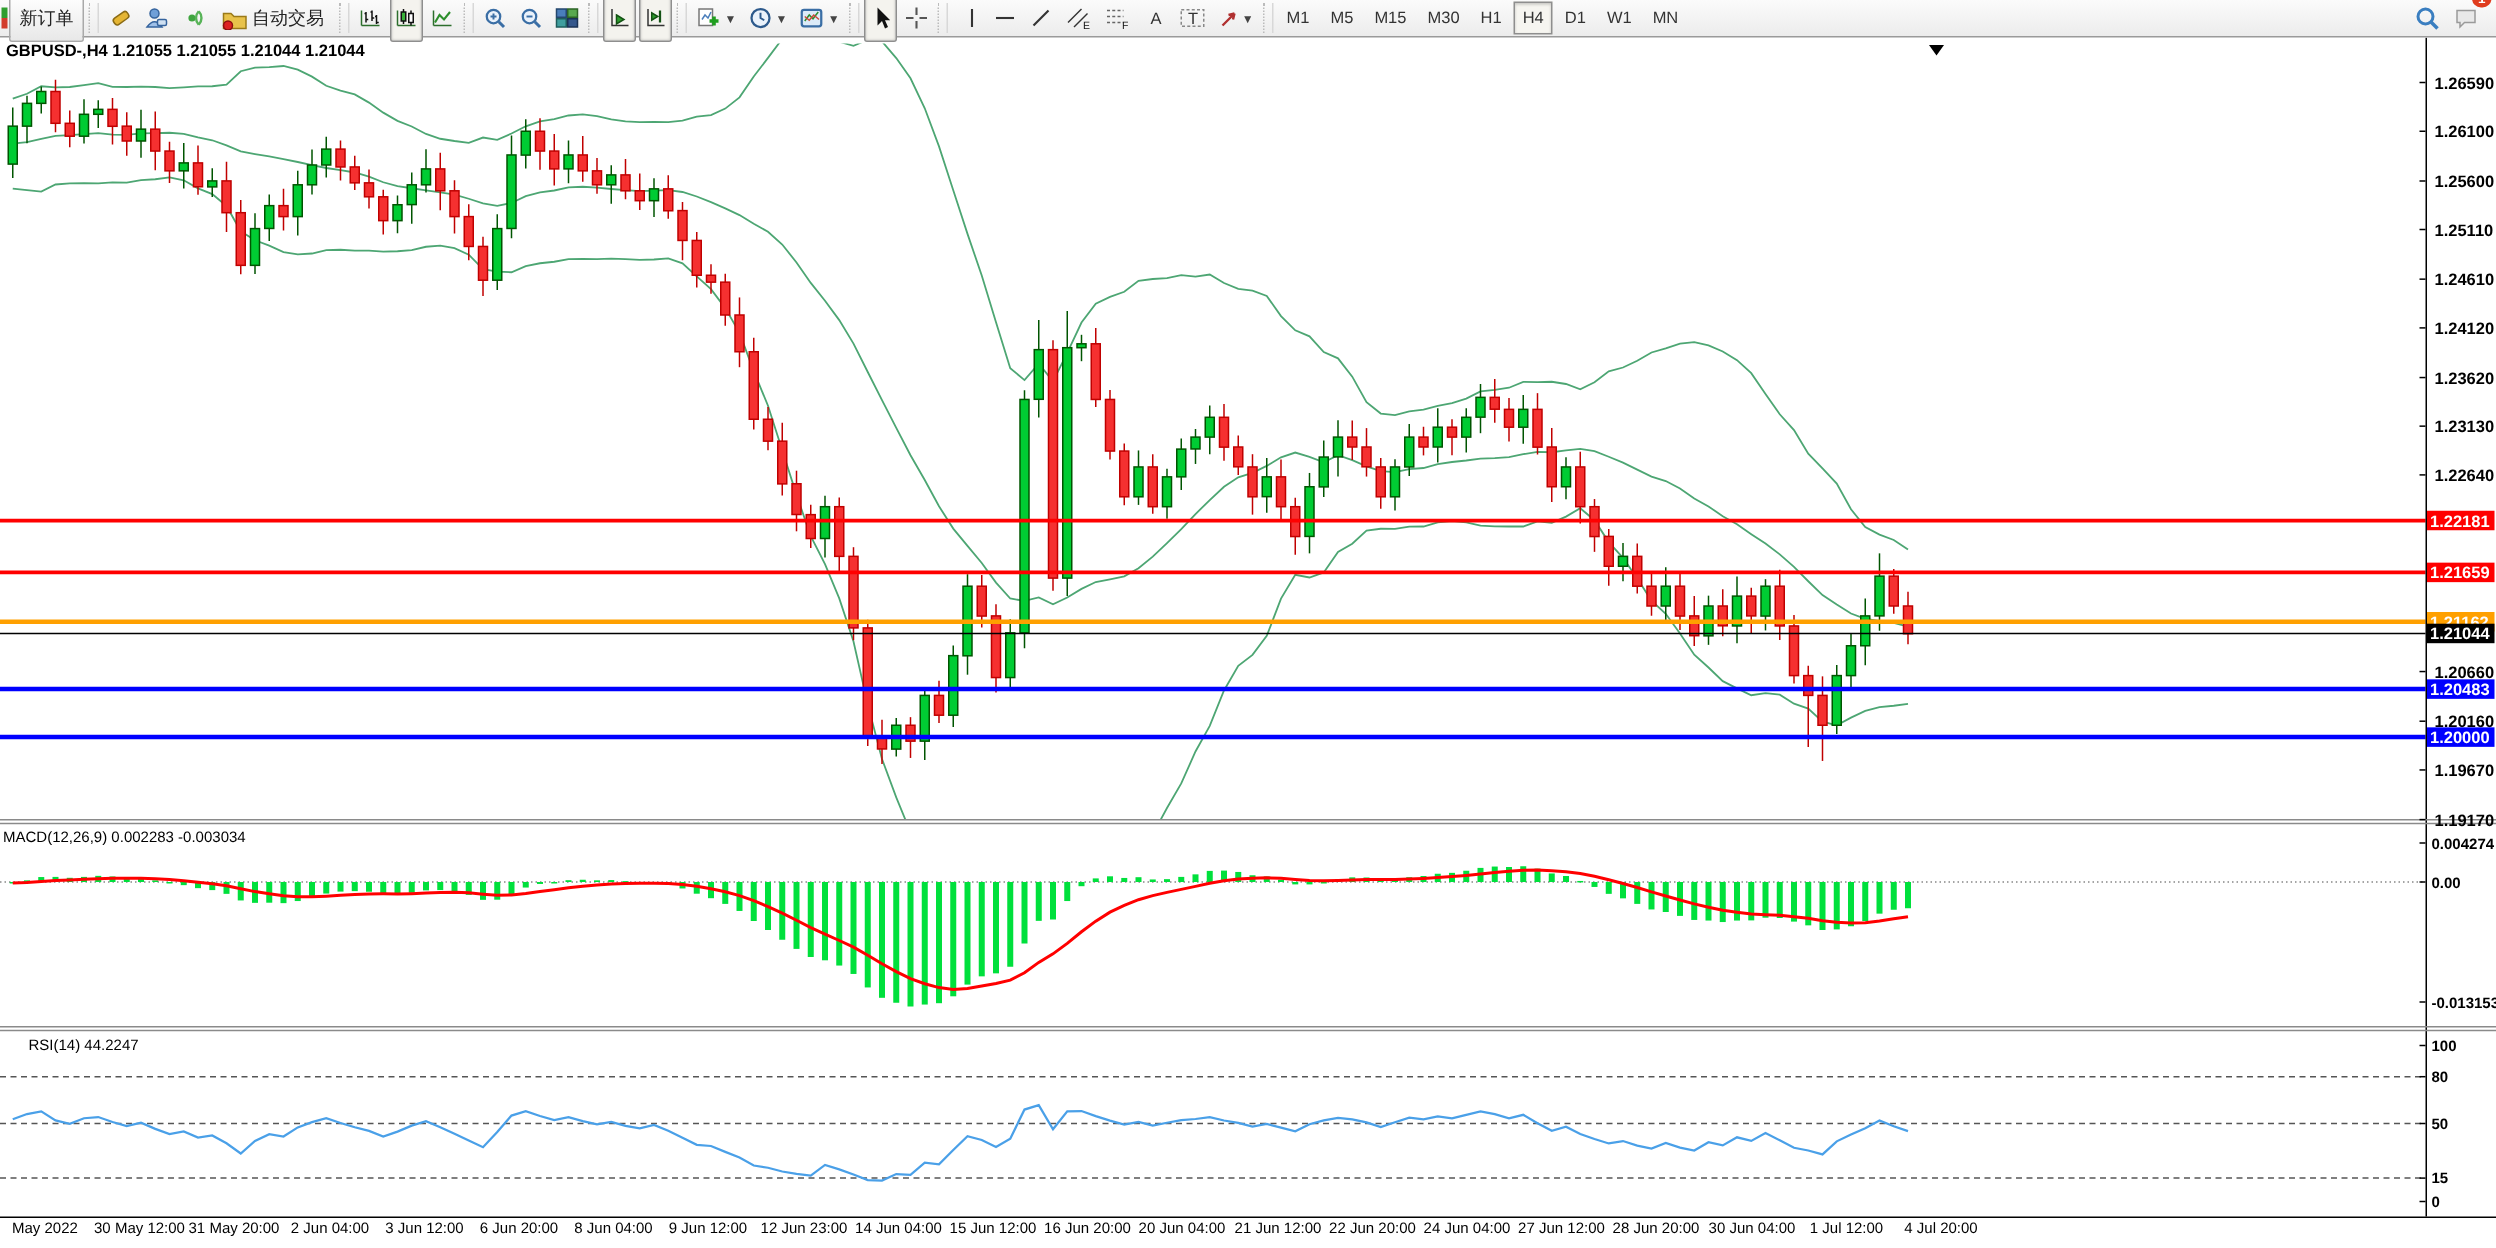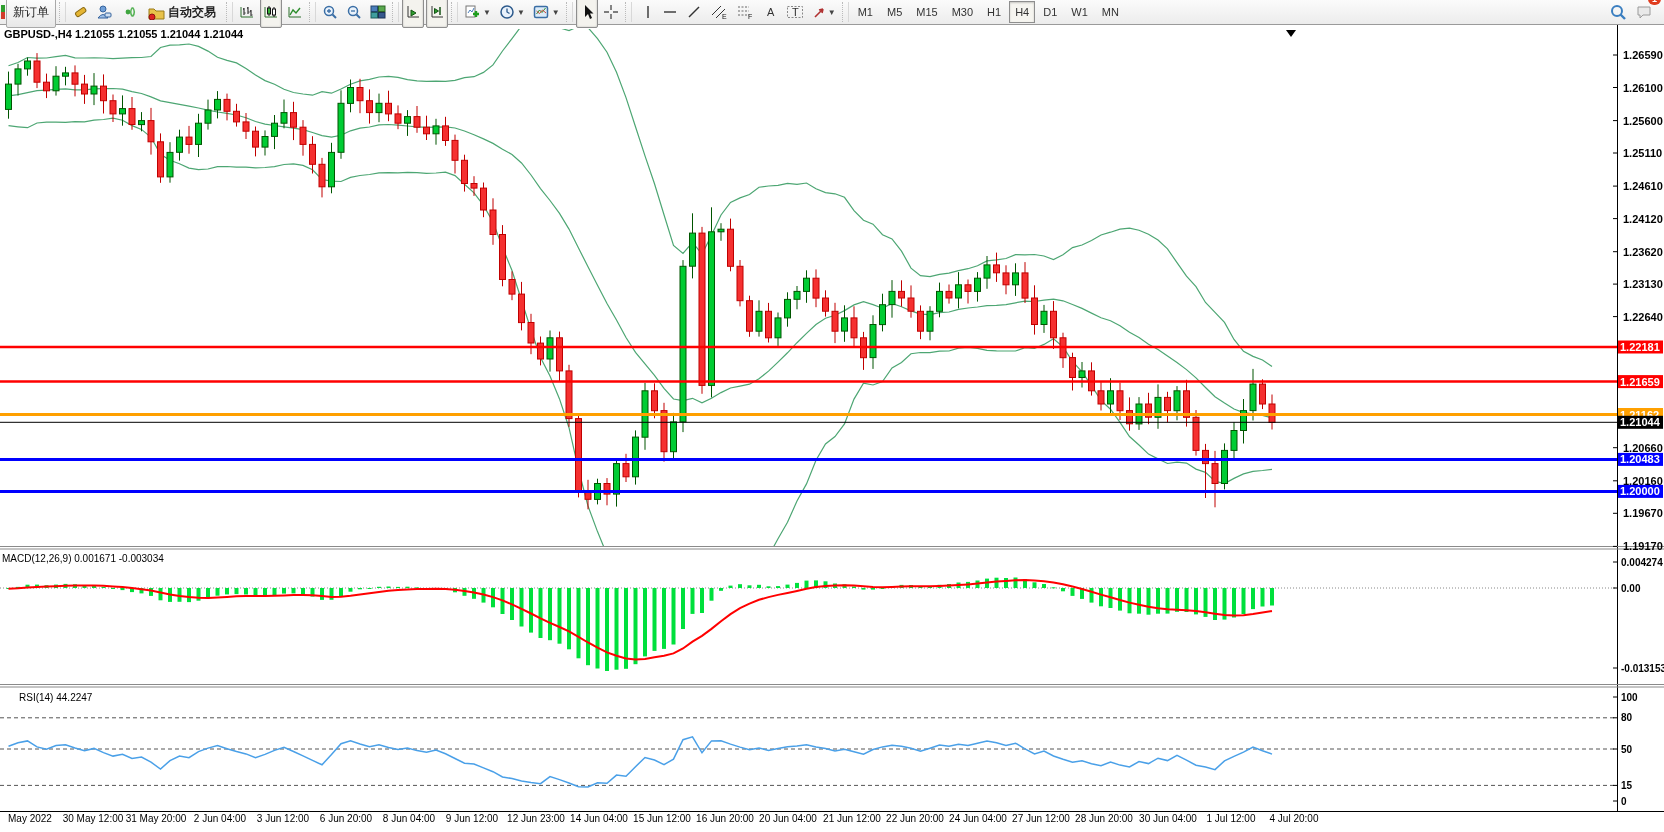--- a/index.html
+++ b/index.html
@@ -53,21 +53,21 @@
       <circle cx="8" cy="8" r="2.4" fill="#3fa53f"></circle>
       <path d="M3.5 3.5 a6.5 6.5 0 0 1 0 9" fill="none" stroke="#57b357" stroke-width="1.6" transform="rotate(180 8 8)"></path>
       <path d="M12.5 3.5 a6.5 6.5 0 0 1 0 9" fill="none" stroke="#57b357" stroke-width="1.6"></path>
     </svg>
   </div>
   <div class="tb-btn labeled" style="border-color:transparent;background:none;">
     <svg width="17" height="15">
       <path d="M1 4 h5 l2 2 h8 v8 h-15 z" fill="#e8c24a" stroke="#9a7a18"></path>
       <circle cx="4" cy="12" r="3" fill="#dd2222" stroke="#8d0f0f"></circle>
     </svg>
-    <span style="margin-left:3px;font-weight:bold;">自动交易</span>
+    <span style="margin-left:3px;">自动交易</span>
   </div>
   <div class="tb-sep"></div>
 
   <div class="tb-btn">
     <svg width="16" height="16">
       <path d="M2 13 V3 M2 13 H14" stroke="#2c6e2c" fill="none"></path>
       <path d="M5 4 v7 M4 5 h1 M5.5 9 h1 M9 3 v7 M8 4 h1 M9.5 8 h1 M12 6 v6 M11 7 h1 M12.5 11 h1" stroke="#111"></path>
     </svg>
   </div>
   <div class="tb-btn pressed">
@@ -232,21 +232,21 @@
     <svg width="18" height="18">
       <path d="M3 4 h12 v8 h-7 l-3 3 v-3 h-2 z" fill="#e9e9e9" stroke="#9a9a9a"></path>
     </svg>
     <span class="badge">1</span>
   </div>
 </div>
 
 <div id="chart-wrap">
   <div id="under-labels">
     <div id="chart-title">GBPUSD-,H4  1.21055 1.21055 1.21044 1.21044</div>
-    <div id="macd-label">MACD(12,26,9) 0.001671 -0.003034</div>
+    <div id="macd-label">MACD(12,26,9) 0.002283 -0.003034</div>
     <div id="rsi-label">RSI(14) 44.2247</div>
   </div>
   <svg id="chart-svg" width="1664" height="807">
       <defs>
         <clipPath id="cMain">
           <rect x="0" y="4" width="1617" height="517.5"></rect>
         </clipPath>
         <clipPath id="cMacd">
           <rect x="0" y="524" width="1617" height="135.5"></rect>
         </clipPath>

